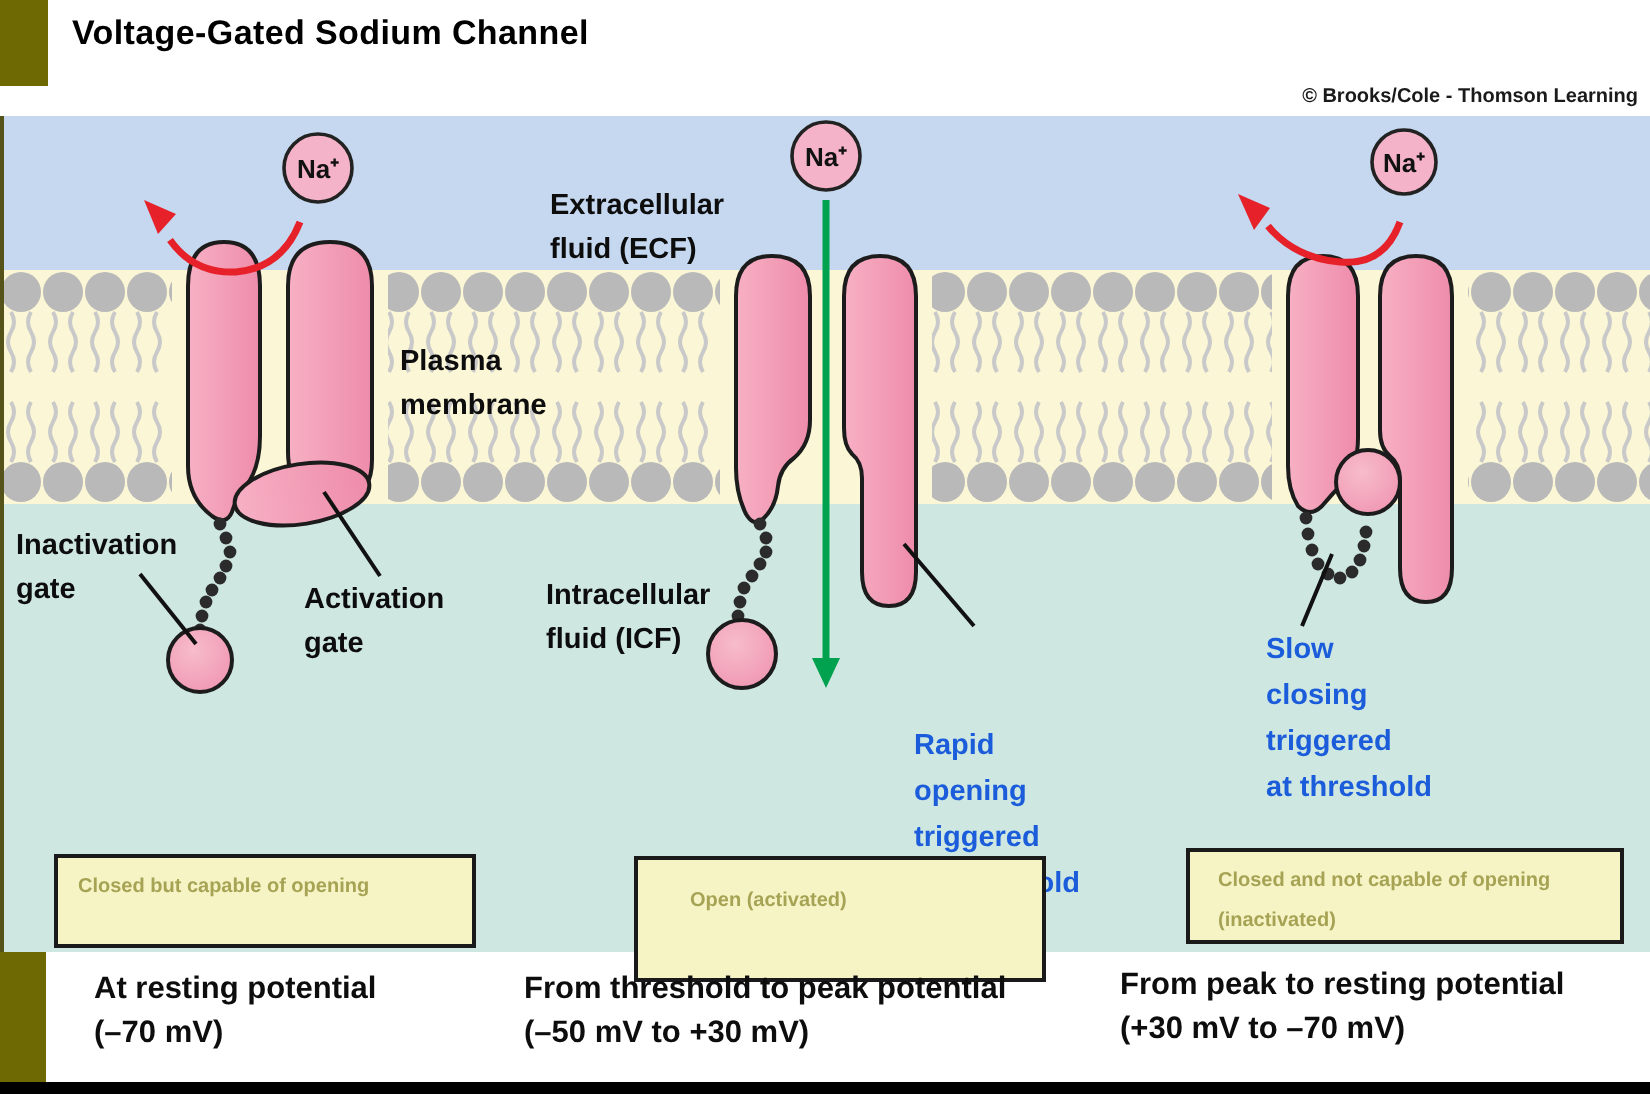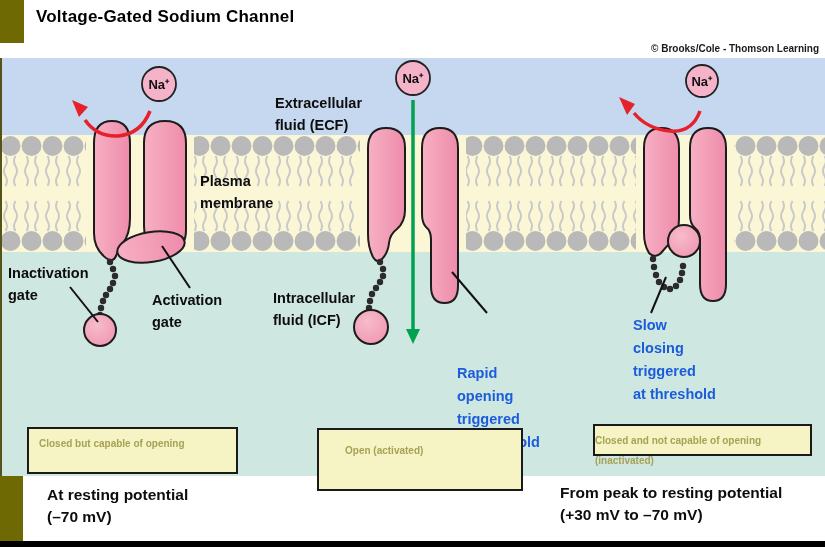--- a/index.html
+++ b/index.html
@@ -167,23 +167,25 @@
 opening
 triggered
 at threshold</div>
   <div class="lbl blue" style="left:633px; top:314px;">Slow
 closing
 triggered
 at threshold</div>
 
   <div class="statebox" style="left:27px;  top:427px; width:211px; height:47px;">Closed but capable of opening</div>
   <div class="statebox" style="left:317px; top:428px; width:206px; height:63px; padding:11px 10px 5px 26px;">Open (activated)</div>
-  <div class="statebox" style="left:593px; top:424px; width:219px; height:32px; padding-left:0;">Closed and not capable of opening (inactivated)</div>
+  <div class="statebox" style="left:593px; top:424px; width:219px; height:48px; padding-left:14px;">Closed and not capable of opening (inactivated)</div>
 
   <div class="caption" style="left:47px;  top:484px;">At resting potential
 (–70 mV)</div>
+  <div class="caption" style="left:262px; top:484px;">From threshold to peak potential
+(–50 mV to +30 mV)</div>
   <div class="caption" style="left:560px; top:482px;">From peak to resting potential
 (+30 mV to –70 mV)</div>
 
   <div class="edge-line"></div>
   <div class="accent-bottom"></div>
   <div class="bottom-bar"></div>
 </div>
 
 </body></html>

